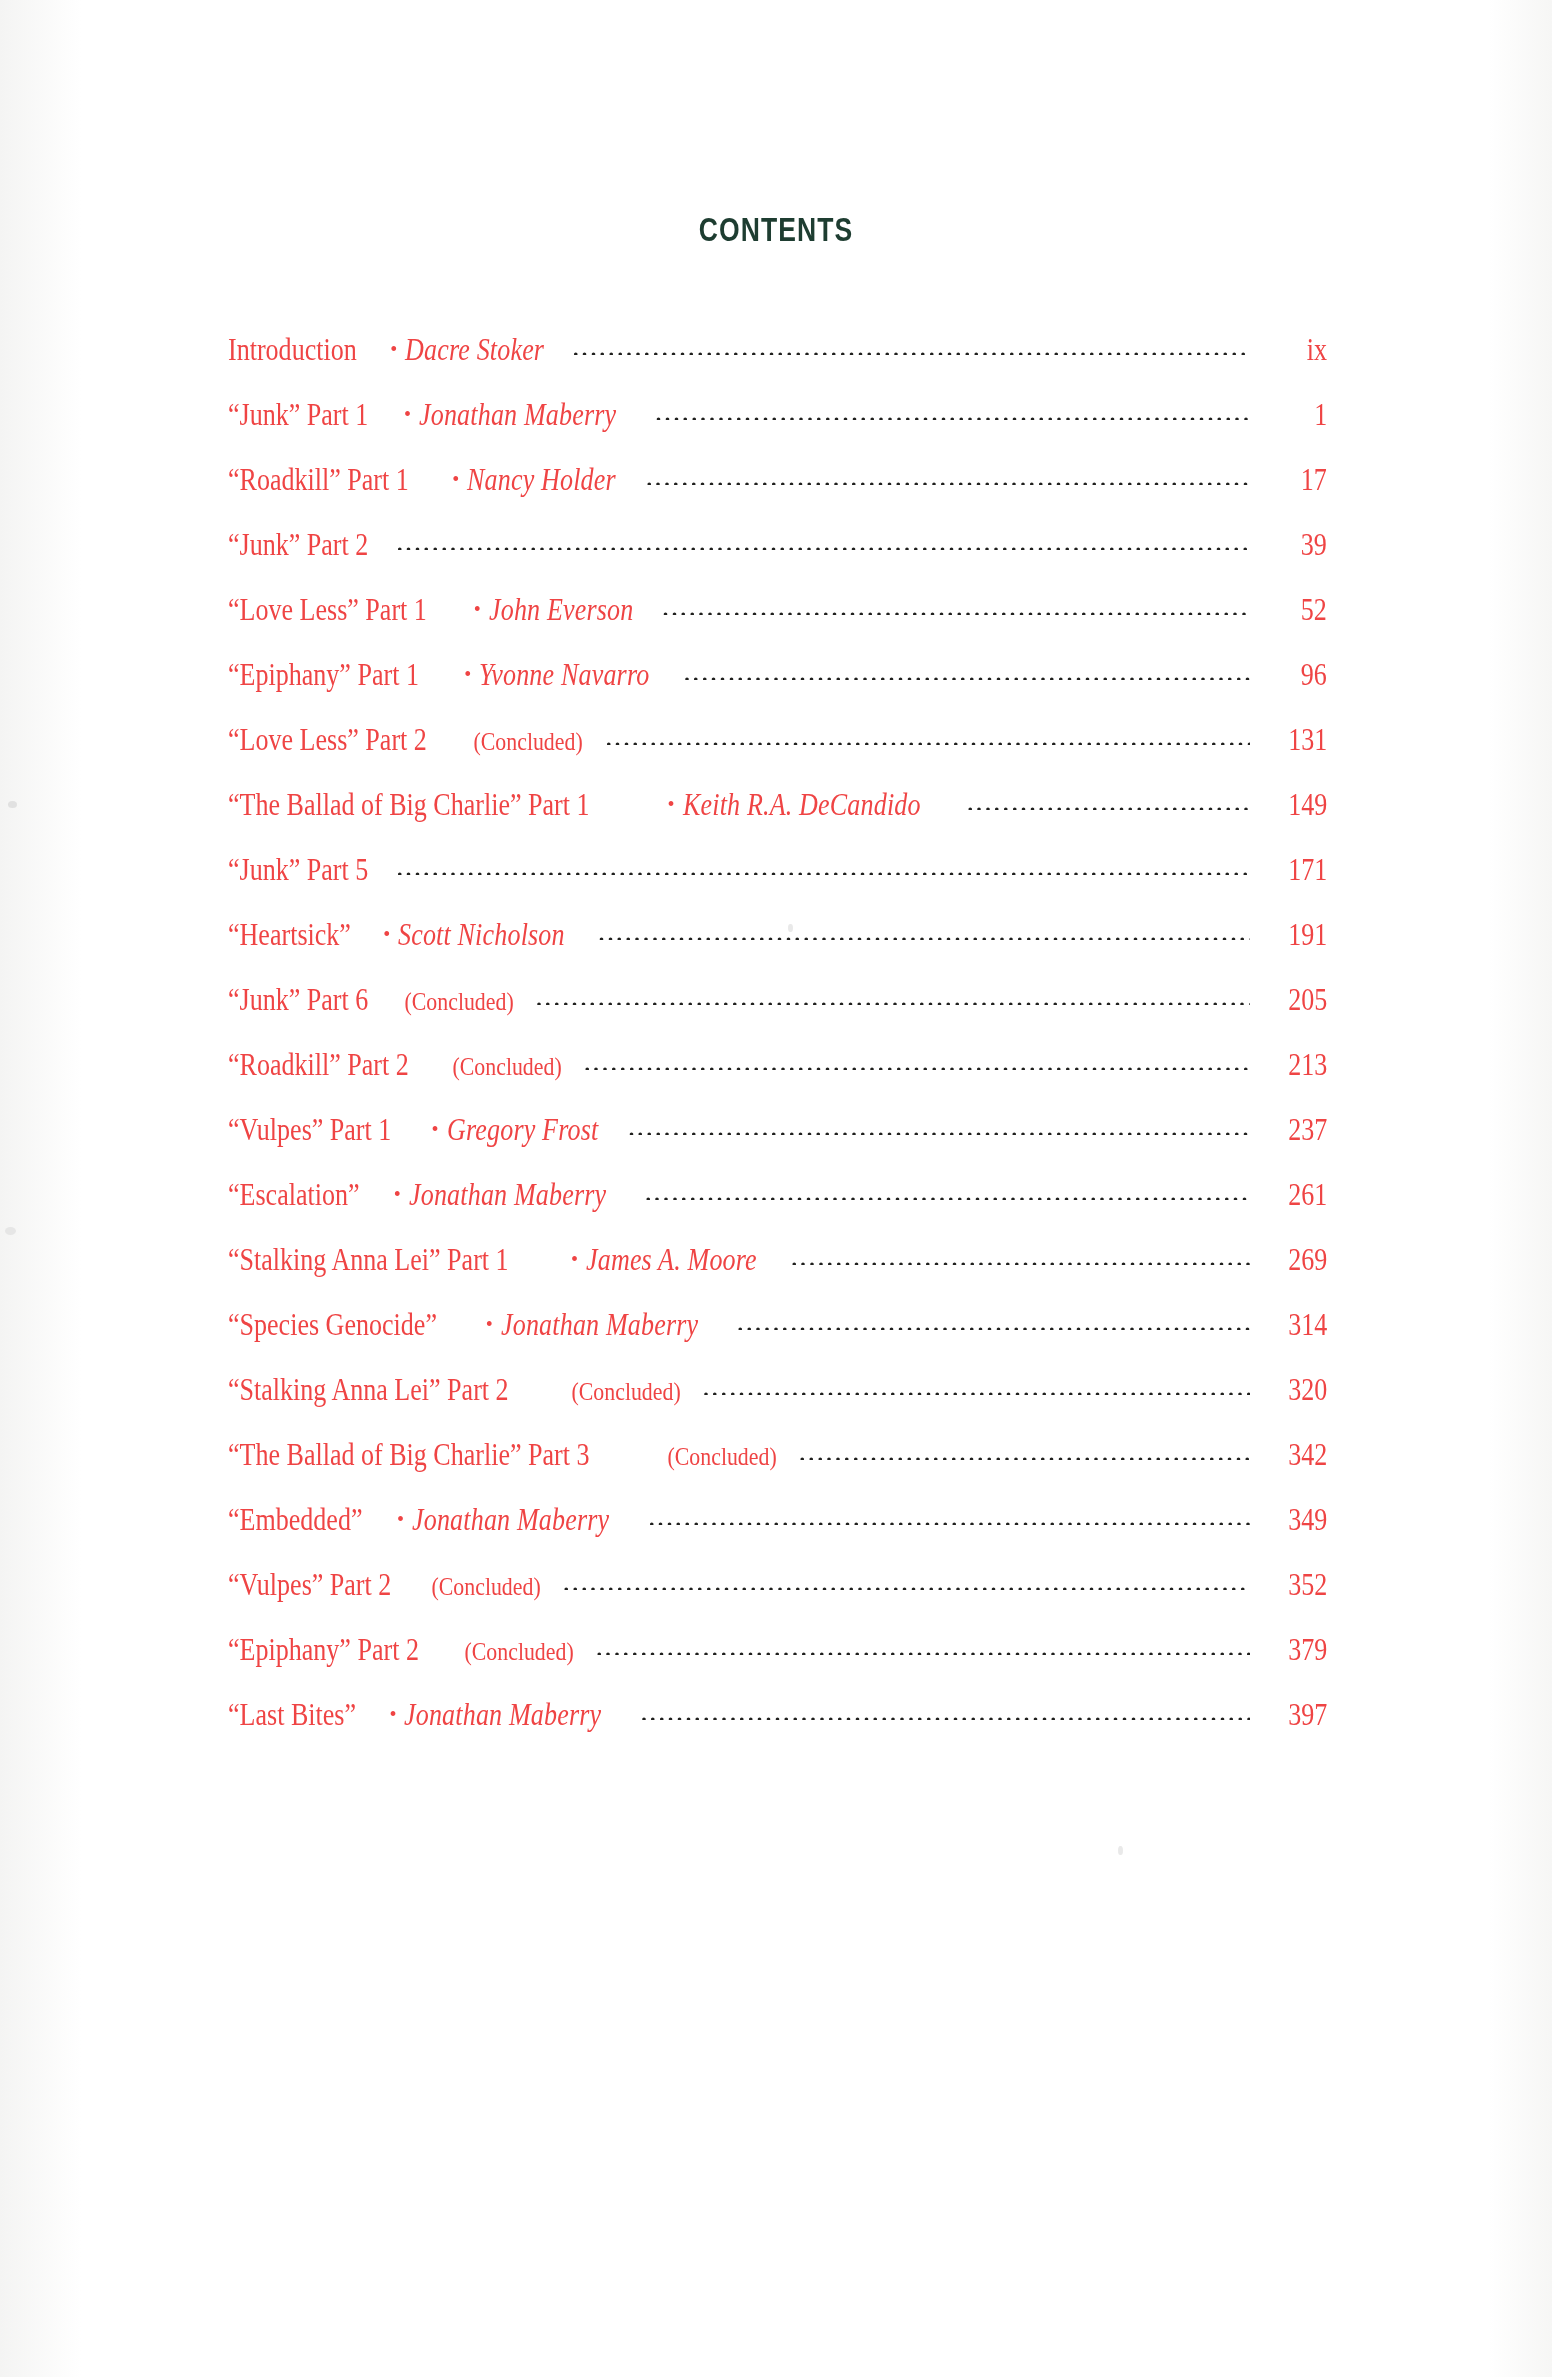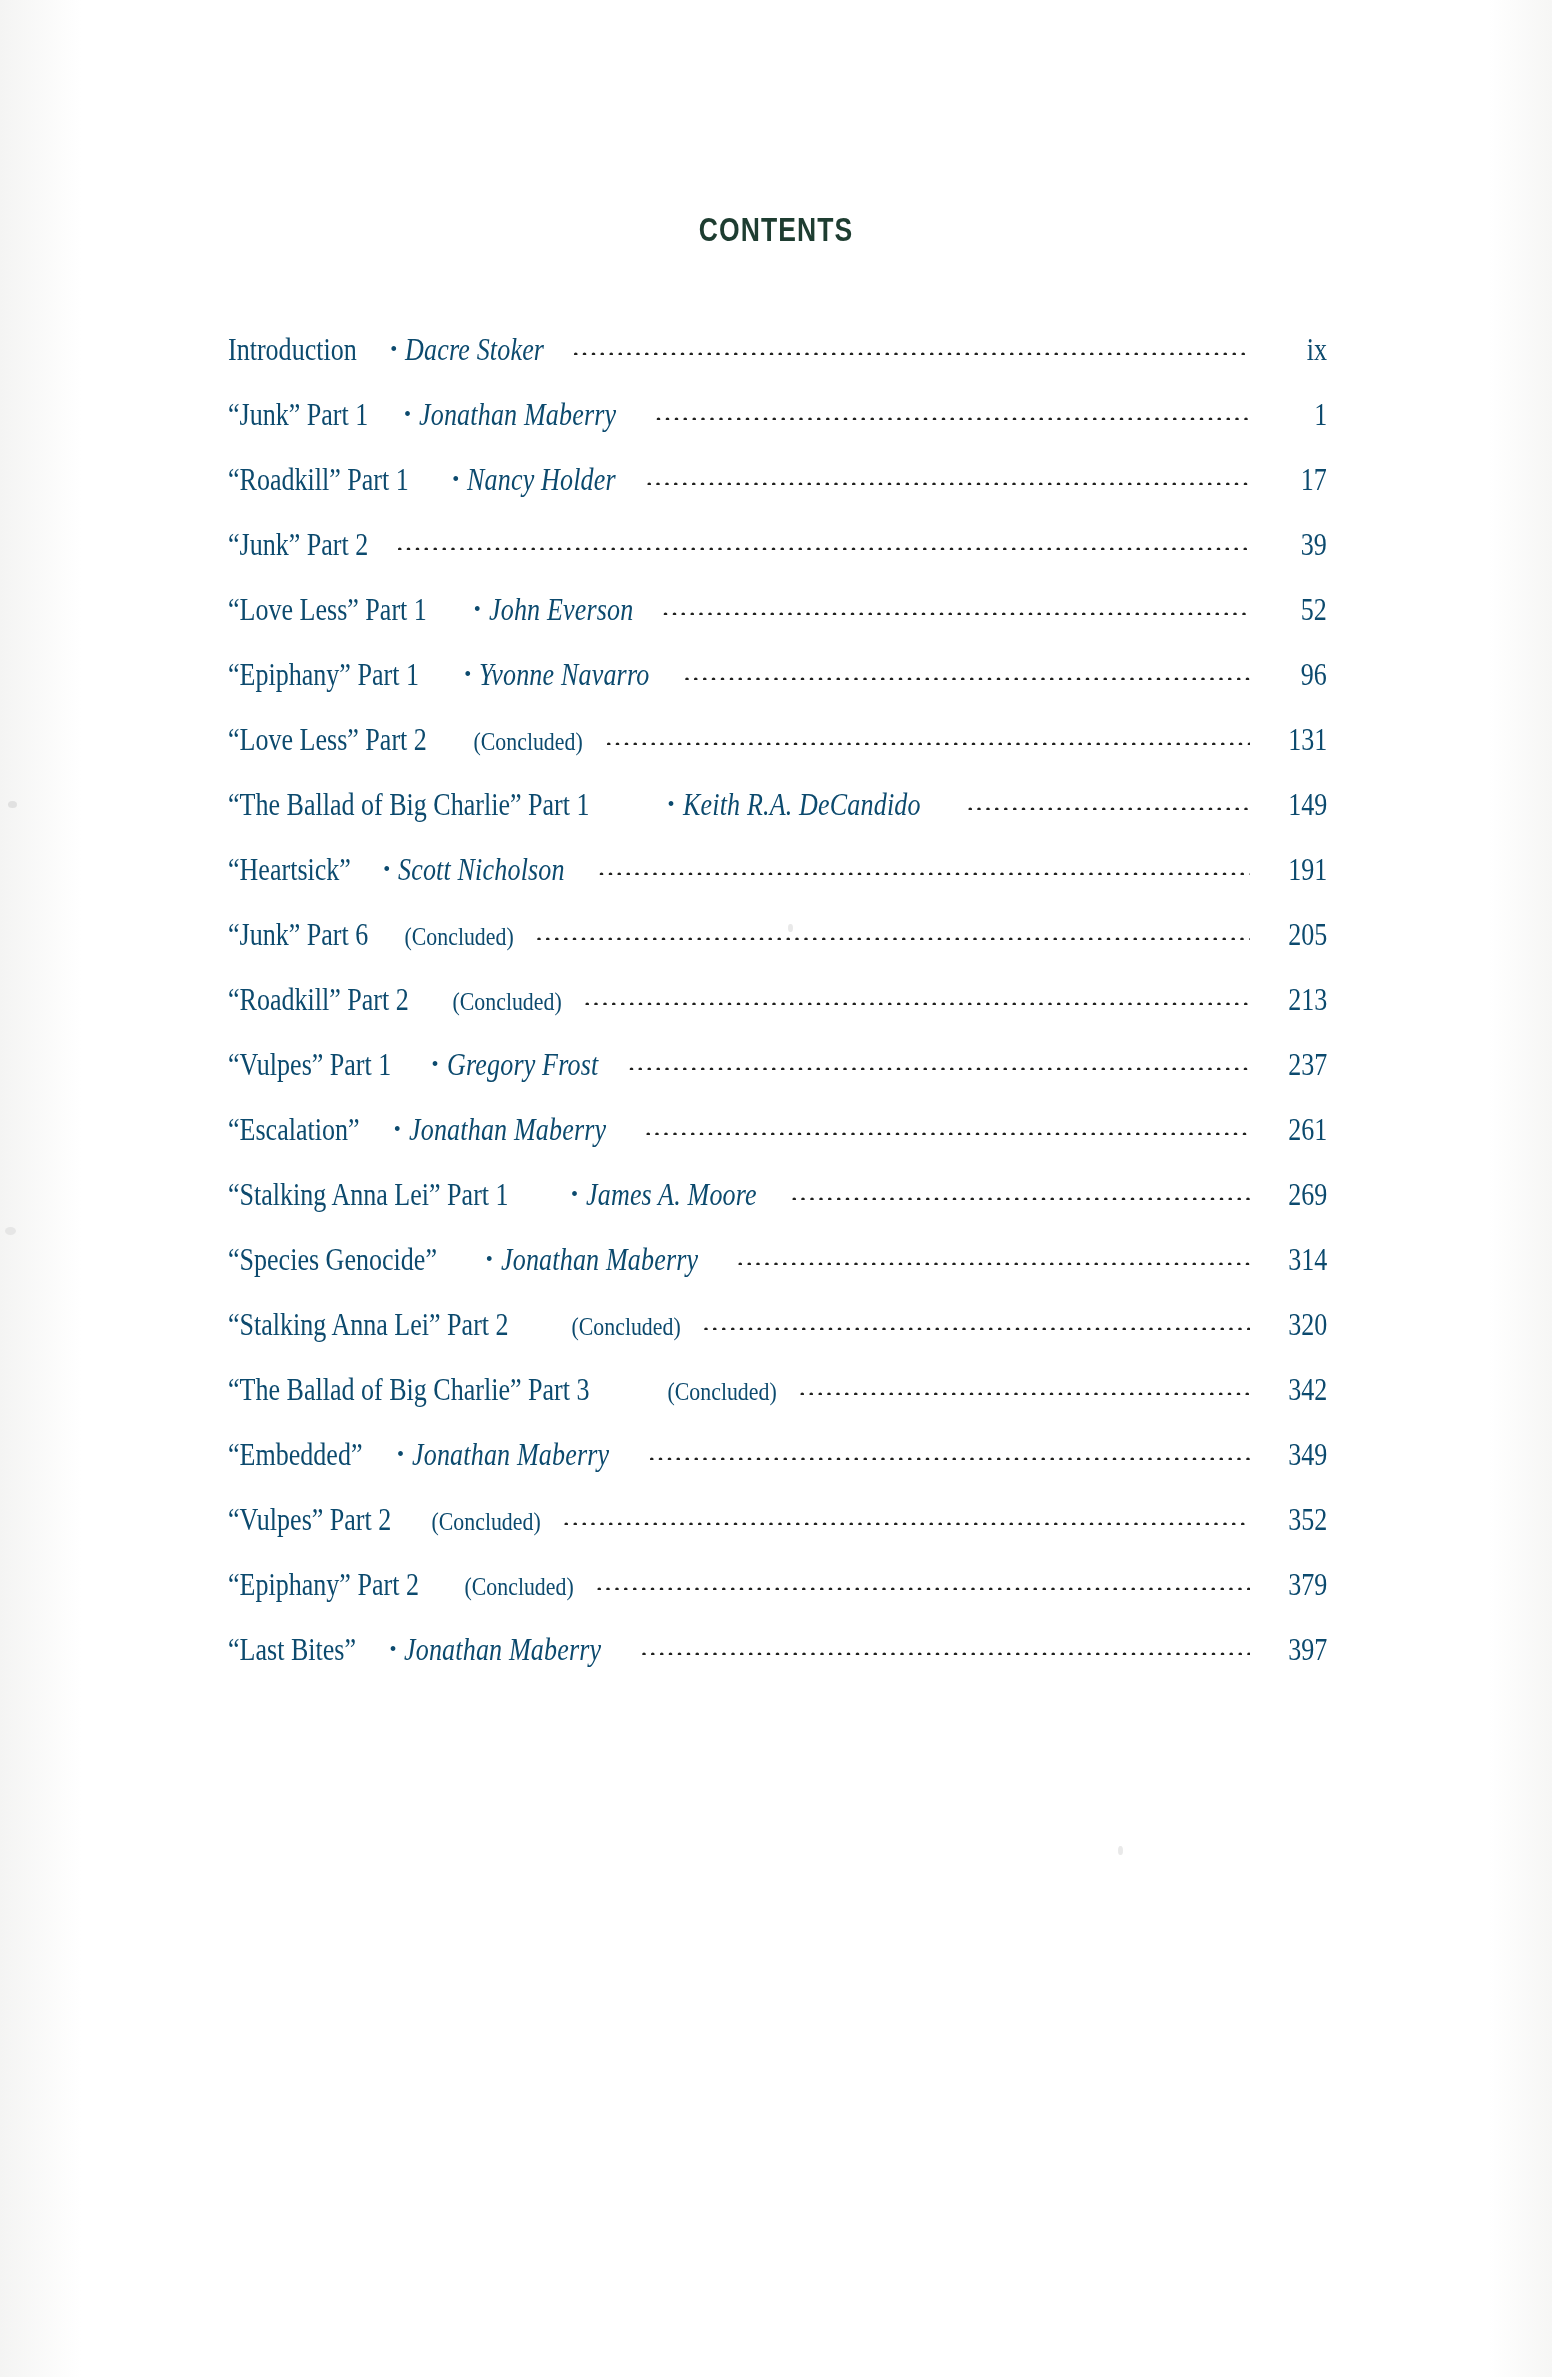--- a/index.html
+++ b/index.html
@@ -51,21 +51,21 @@
     left: 228px;
     top: 332px;
     width: 1099px;
   }
 
   .toc-entry {
     display: flex;
     align-items: baseline;
     height: 65px;
     font-size: 30px;
-    color: #0c4a6e;
+    color: #ef4444;
     white-space: nowrap;
   }
 
   
   .title-text,
   .author-text,
   .concluded-text,
   .page-num {
     transform: scaleX(0.84);
     transform-origin: left center;
@@ -192,20 +192,25 @@
     </div>
     <div class="toc-entry"><span class="title-text">“Love Less” Part 2</span>&nbsp;<span class="concluded-text gap-before-sep">(Concluded)</span><span class="leader"></span><span class="num-cell"><span class="page-num">131</span></span></div>
     <div class="toc-entry">
       <span class="title-text">“The Ballad of Big Charlie” Part 1</span>
       <span class="sep">•</span>
       <span class="author-text">Keith R.A. DeCandido</span>
       <span class="leader"></span>
       <span class="num-cell"><span class="page-num">149</span></span>
     </div>
     <div class="toc-entry">
+      <span class="title-text">“Junk” Part 5</span>
+      <span class="leader"></span>
+      <span class="num-cell"><span class="page-num">171</span></span>
+    </div>
+    <div class="toc-entry">
       <span class="title-text">“Heartsick”</span>
       <span class="sep">•</span>
       <span class="author-text">Scott Nicholson</span>
       <span class="leader"></span>
       <span class="num-cell"><span class="page-num">191</span></span>
     </div>
     <div class="toc-entry"><span class="title-text">“Junk” Part 6</span>&nbsp;<span class="concluded-text gap-before-sep">(Concluded)</span><span class="leader"></span><span class="num-cell"><span class="page-num">205</span></span></div>
     <div class="toc-entry"><span class="title-text">“Roadkill” Part 2</span>&nbsp;<span class="concluded-text gap-before-sep">(Concluded)</span><span class="leader"></span><span class="num-cell"><span class="page-num">213</span></span></div>
     <div class="toc-entry">
       <span class="title-text">“Vulpes” Part 1</span>

